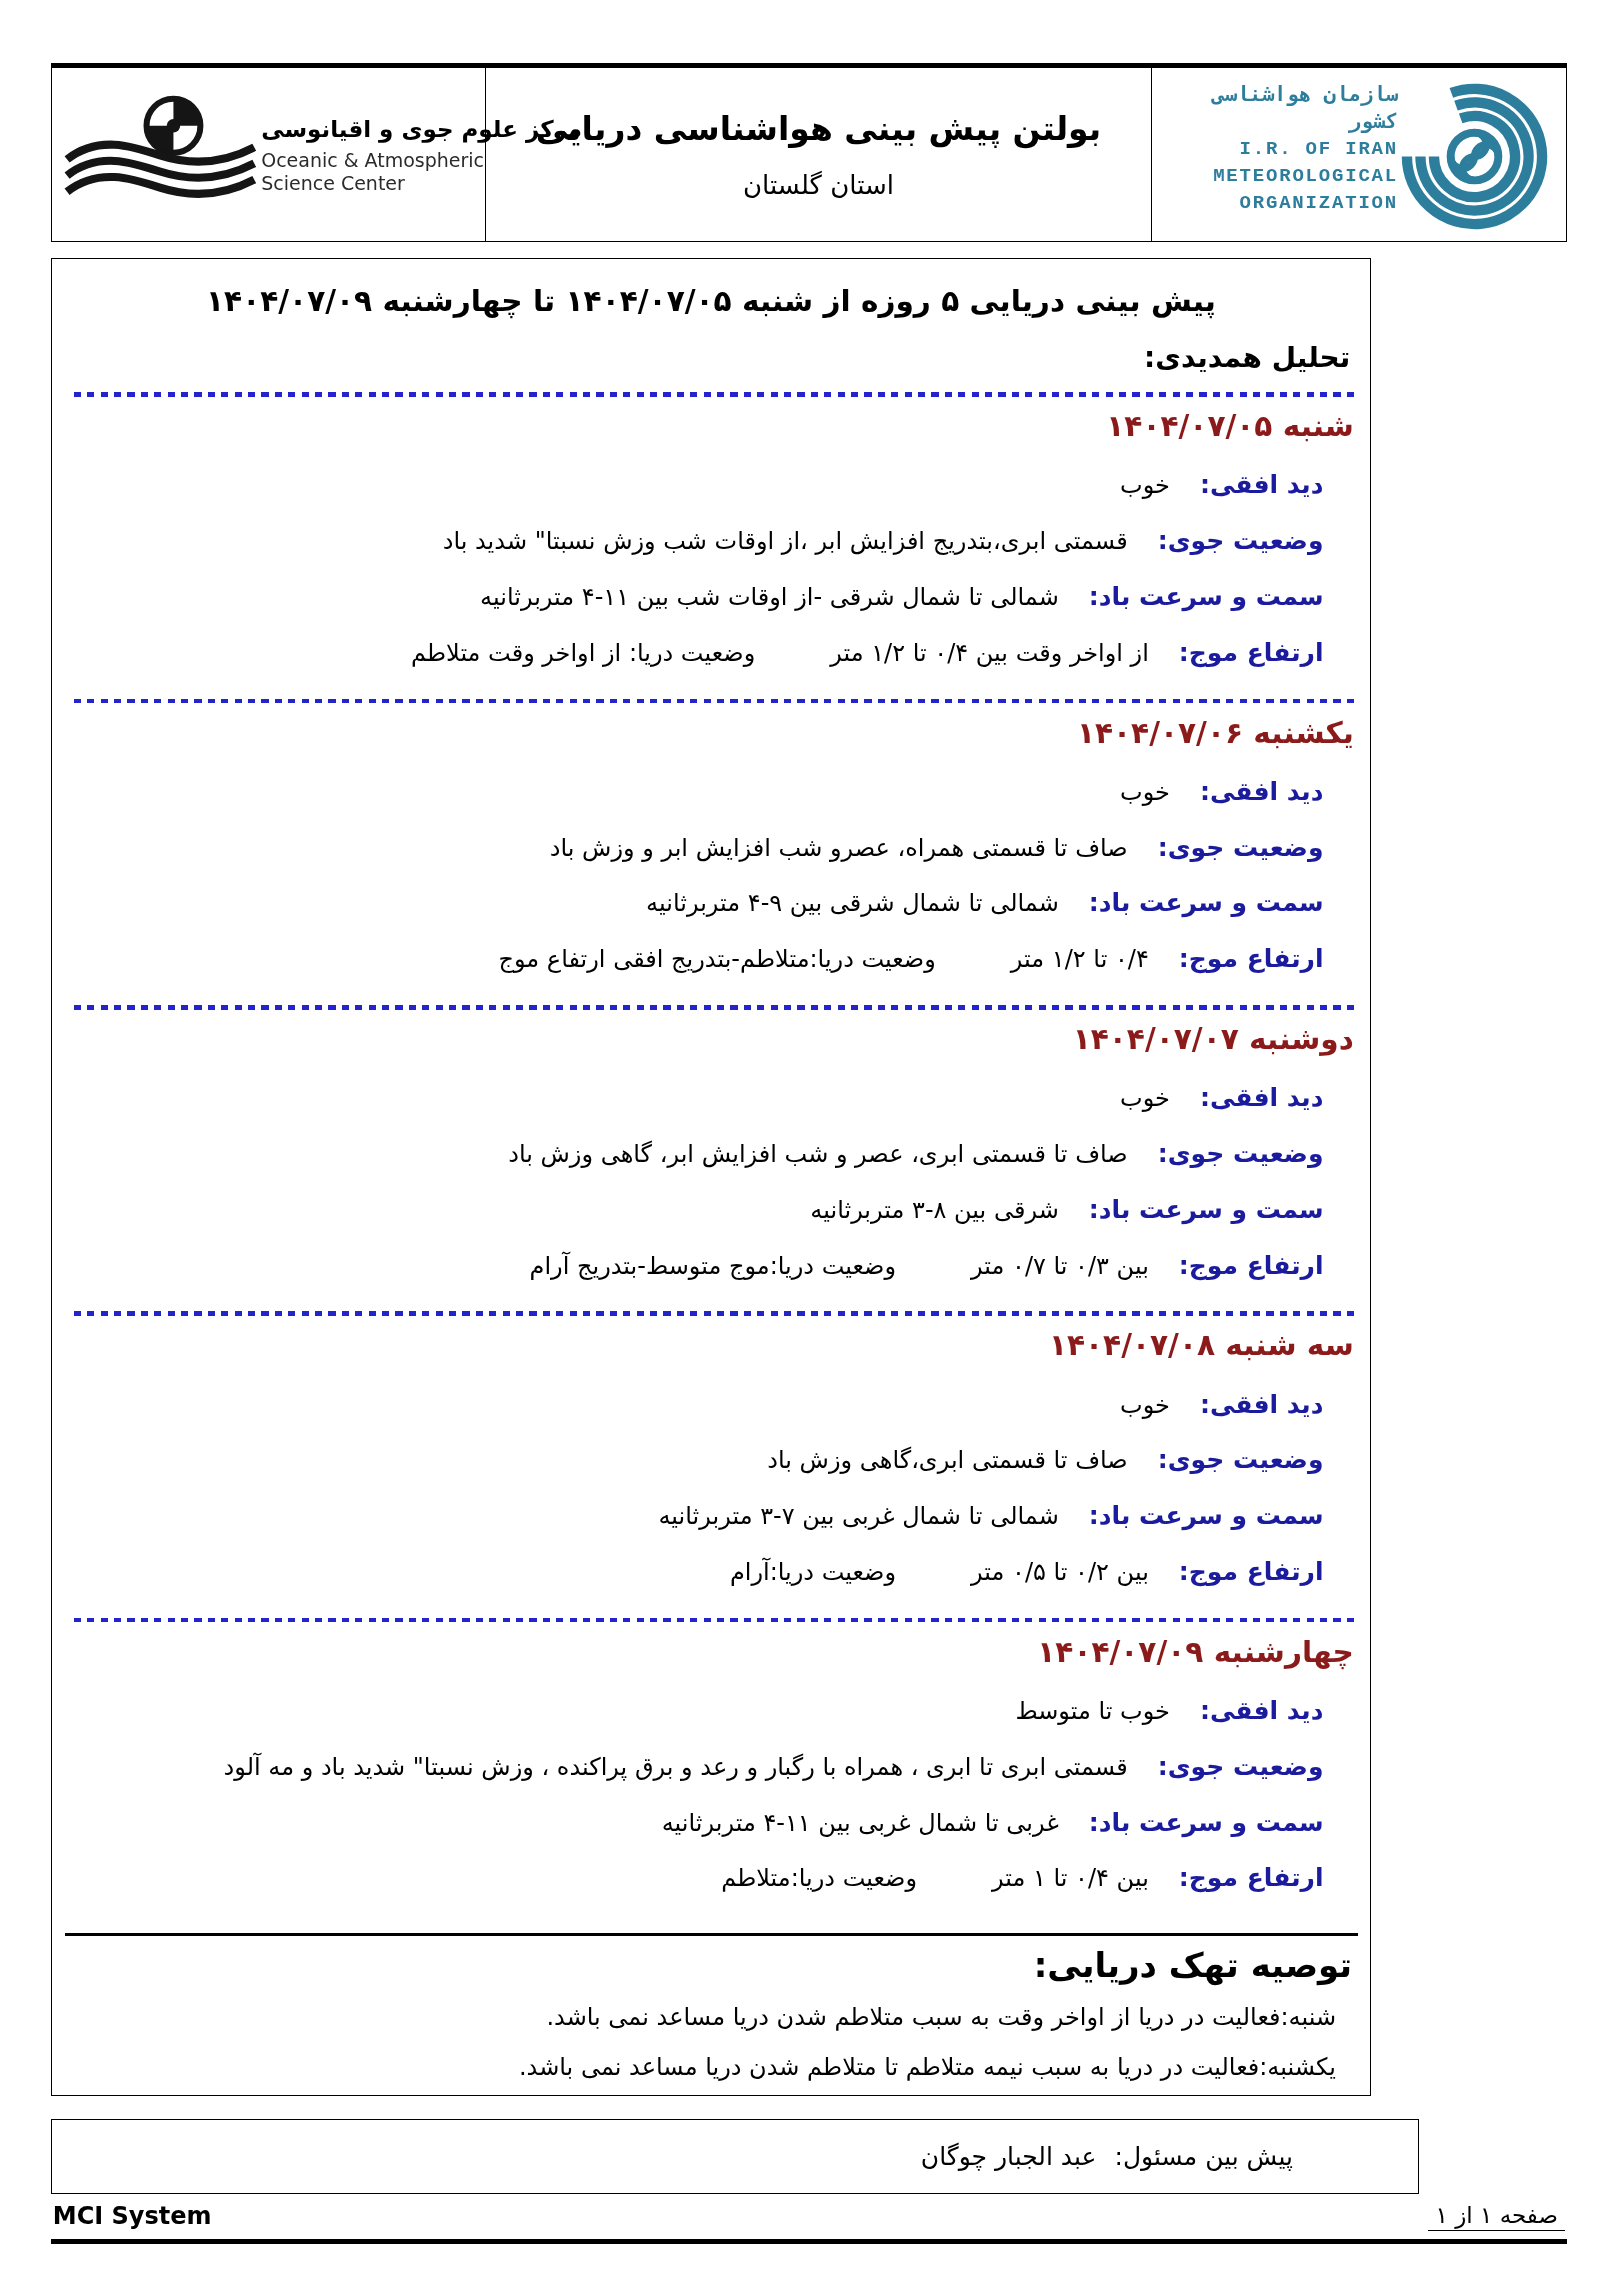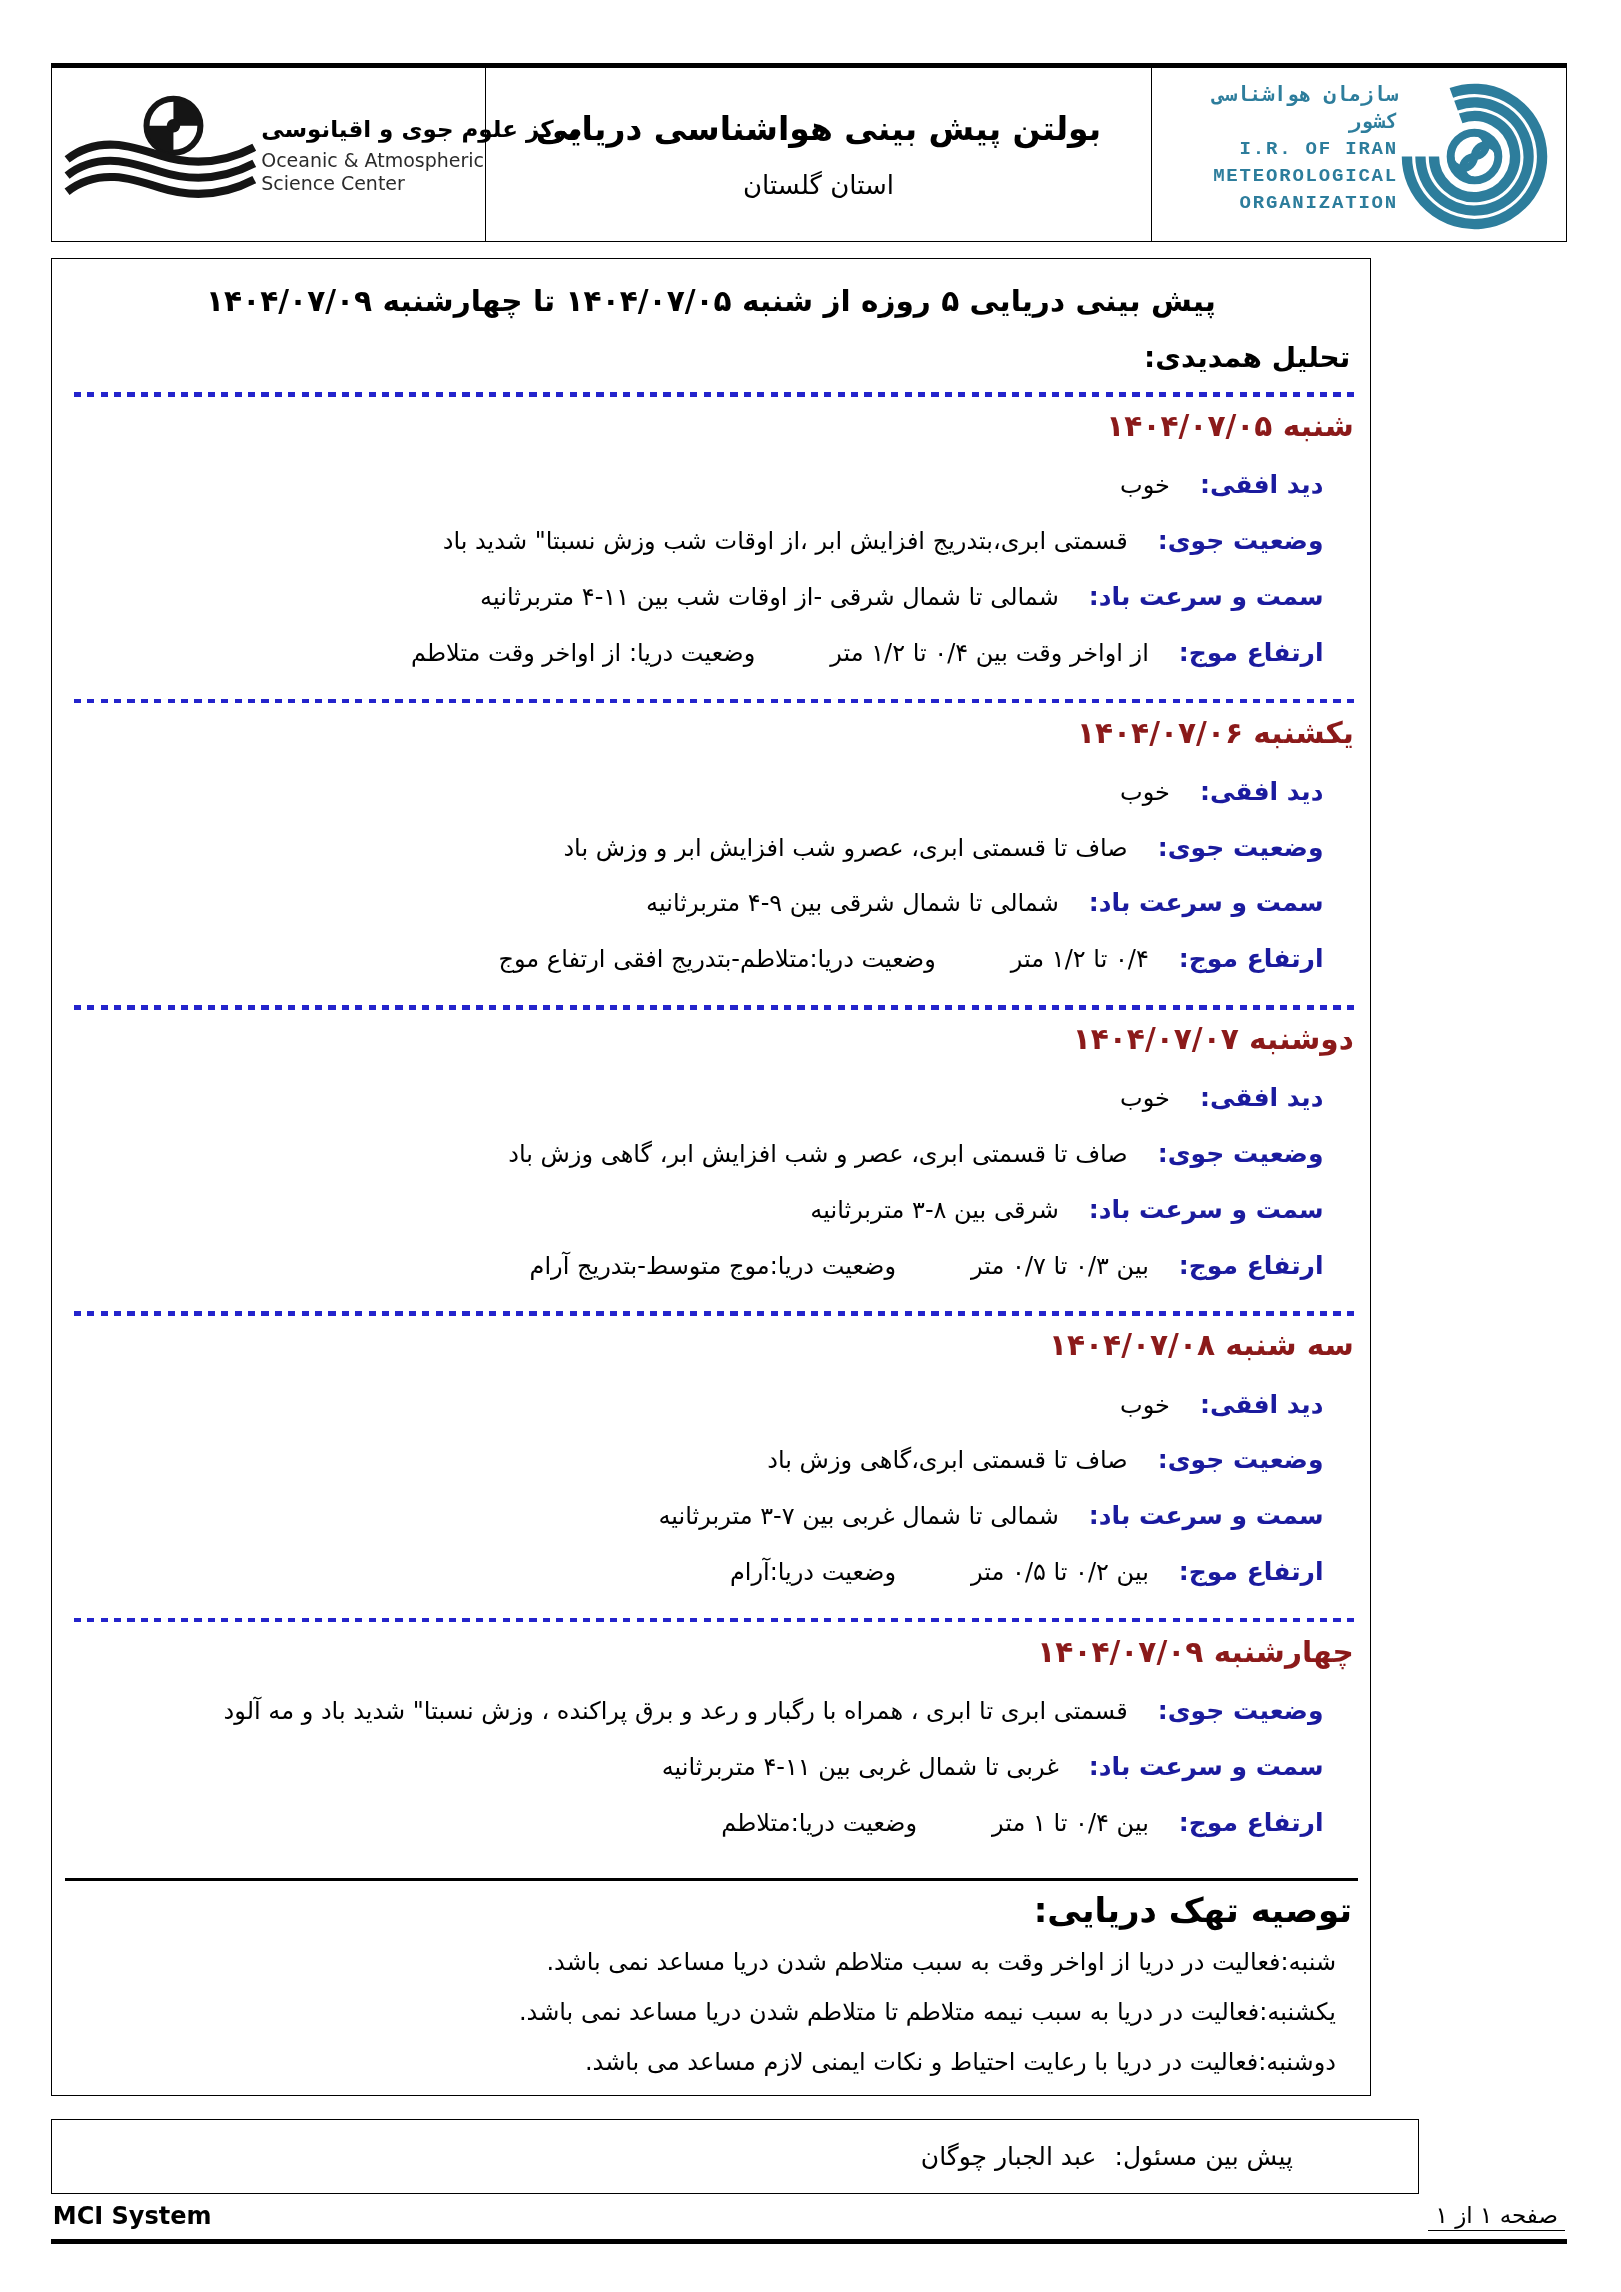--- a/index.html
+++ b/index.html
@@ -124,21 +124,21 @@
     </div>
     <div class="dash-sep"></div>
   </div>
 
   <div>
     <div class="day-heading">یکشنبه ۱۴۰۴/۰۷/۰۶</div>
     <div class="field-row">
       <span class="flabel">دید افقی:</span><span class="fval">خوب</span>
     </div>
     <div class="field-row">
-      <span class="flabel">وضعیت جوی:</span><span class="fval">صاف تا قسمتی ابری، عصرو شب افزایش ابر و وزش باد</span>
+      <span class="flabel">وضعیت جوی:</span><span class="fval">صاف تا قسمتی همراه، عصرو شب افزایش ابر و وزش باد</span>
     </div>
     <div class="field-row">
       <span class="flabel">سمت و سرعت باد:</span><span class="fval">شمالی تا شمال شرقی بین ۹-۴ متربرثانیه</span>
     </div>
     <div class="field-row">
       <span class="flabel">ارتفاع موج:</span><span class="fval">۰/۴ تا ۱/۲ متر</span><span class="fval sea">وضعیت دریا:متلاطم-بتدریج افقی ارتفاع موج</span>
     </div>
     <div class="dash-sep"></div>
   </div>
 
@@ -171,20 +171,23 @@
       <span class="flabel">سمت و سرعت باد:</span><span class="fval">شمالی تا شمال غربی بین ۷-۳ متربرثانیه</span>
     </div>
     <div class="field-row">
       <span class="flabel">ارتفاع موج:</span><span class="fval">بین ۰/۲ تا ۰/۵ متر</span><span class="fval sea">وضعیت دریا:آرام</span>
     </div>
     <div class="dash-sep"></div>
   </div>
 
   <div>
     <div class="day-heading">چهارشنبه ۱۴۰۴/۰۷/۰۹</div>
+    <div class="field-row">
+      <span class="flabel">دید افقی:</span><span class="fval">خوب تا متوسط</span>
+    </div>
     <div class="field-row">
       <span class="flabel">وضعیت جوی:</span><span class="fval">قسمتی ابری تا ابری ، همراه با رگبار و رعد و برق پراکنده ، وزش نسبتا" شدید باد و مه آلود</span>
     </div>
     <div class="field-row">
       <span class="flabel">سمت و سرعت باد:</span><span class="fval">غربی تا شمال غربی بین ۱۱-۴ متربرثانیه</span>
     </div>
     <div class="field-row">
       <span class="flabel">ارتفاع موج:</span><span class="fval">بین ۰/۴ تا ۱ متر</span><span class="fval sea">وضعیت دریا:متلاطم</span>
     </div>
   </div>

